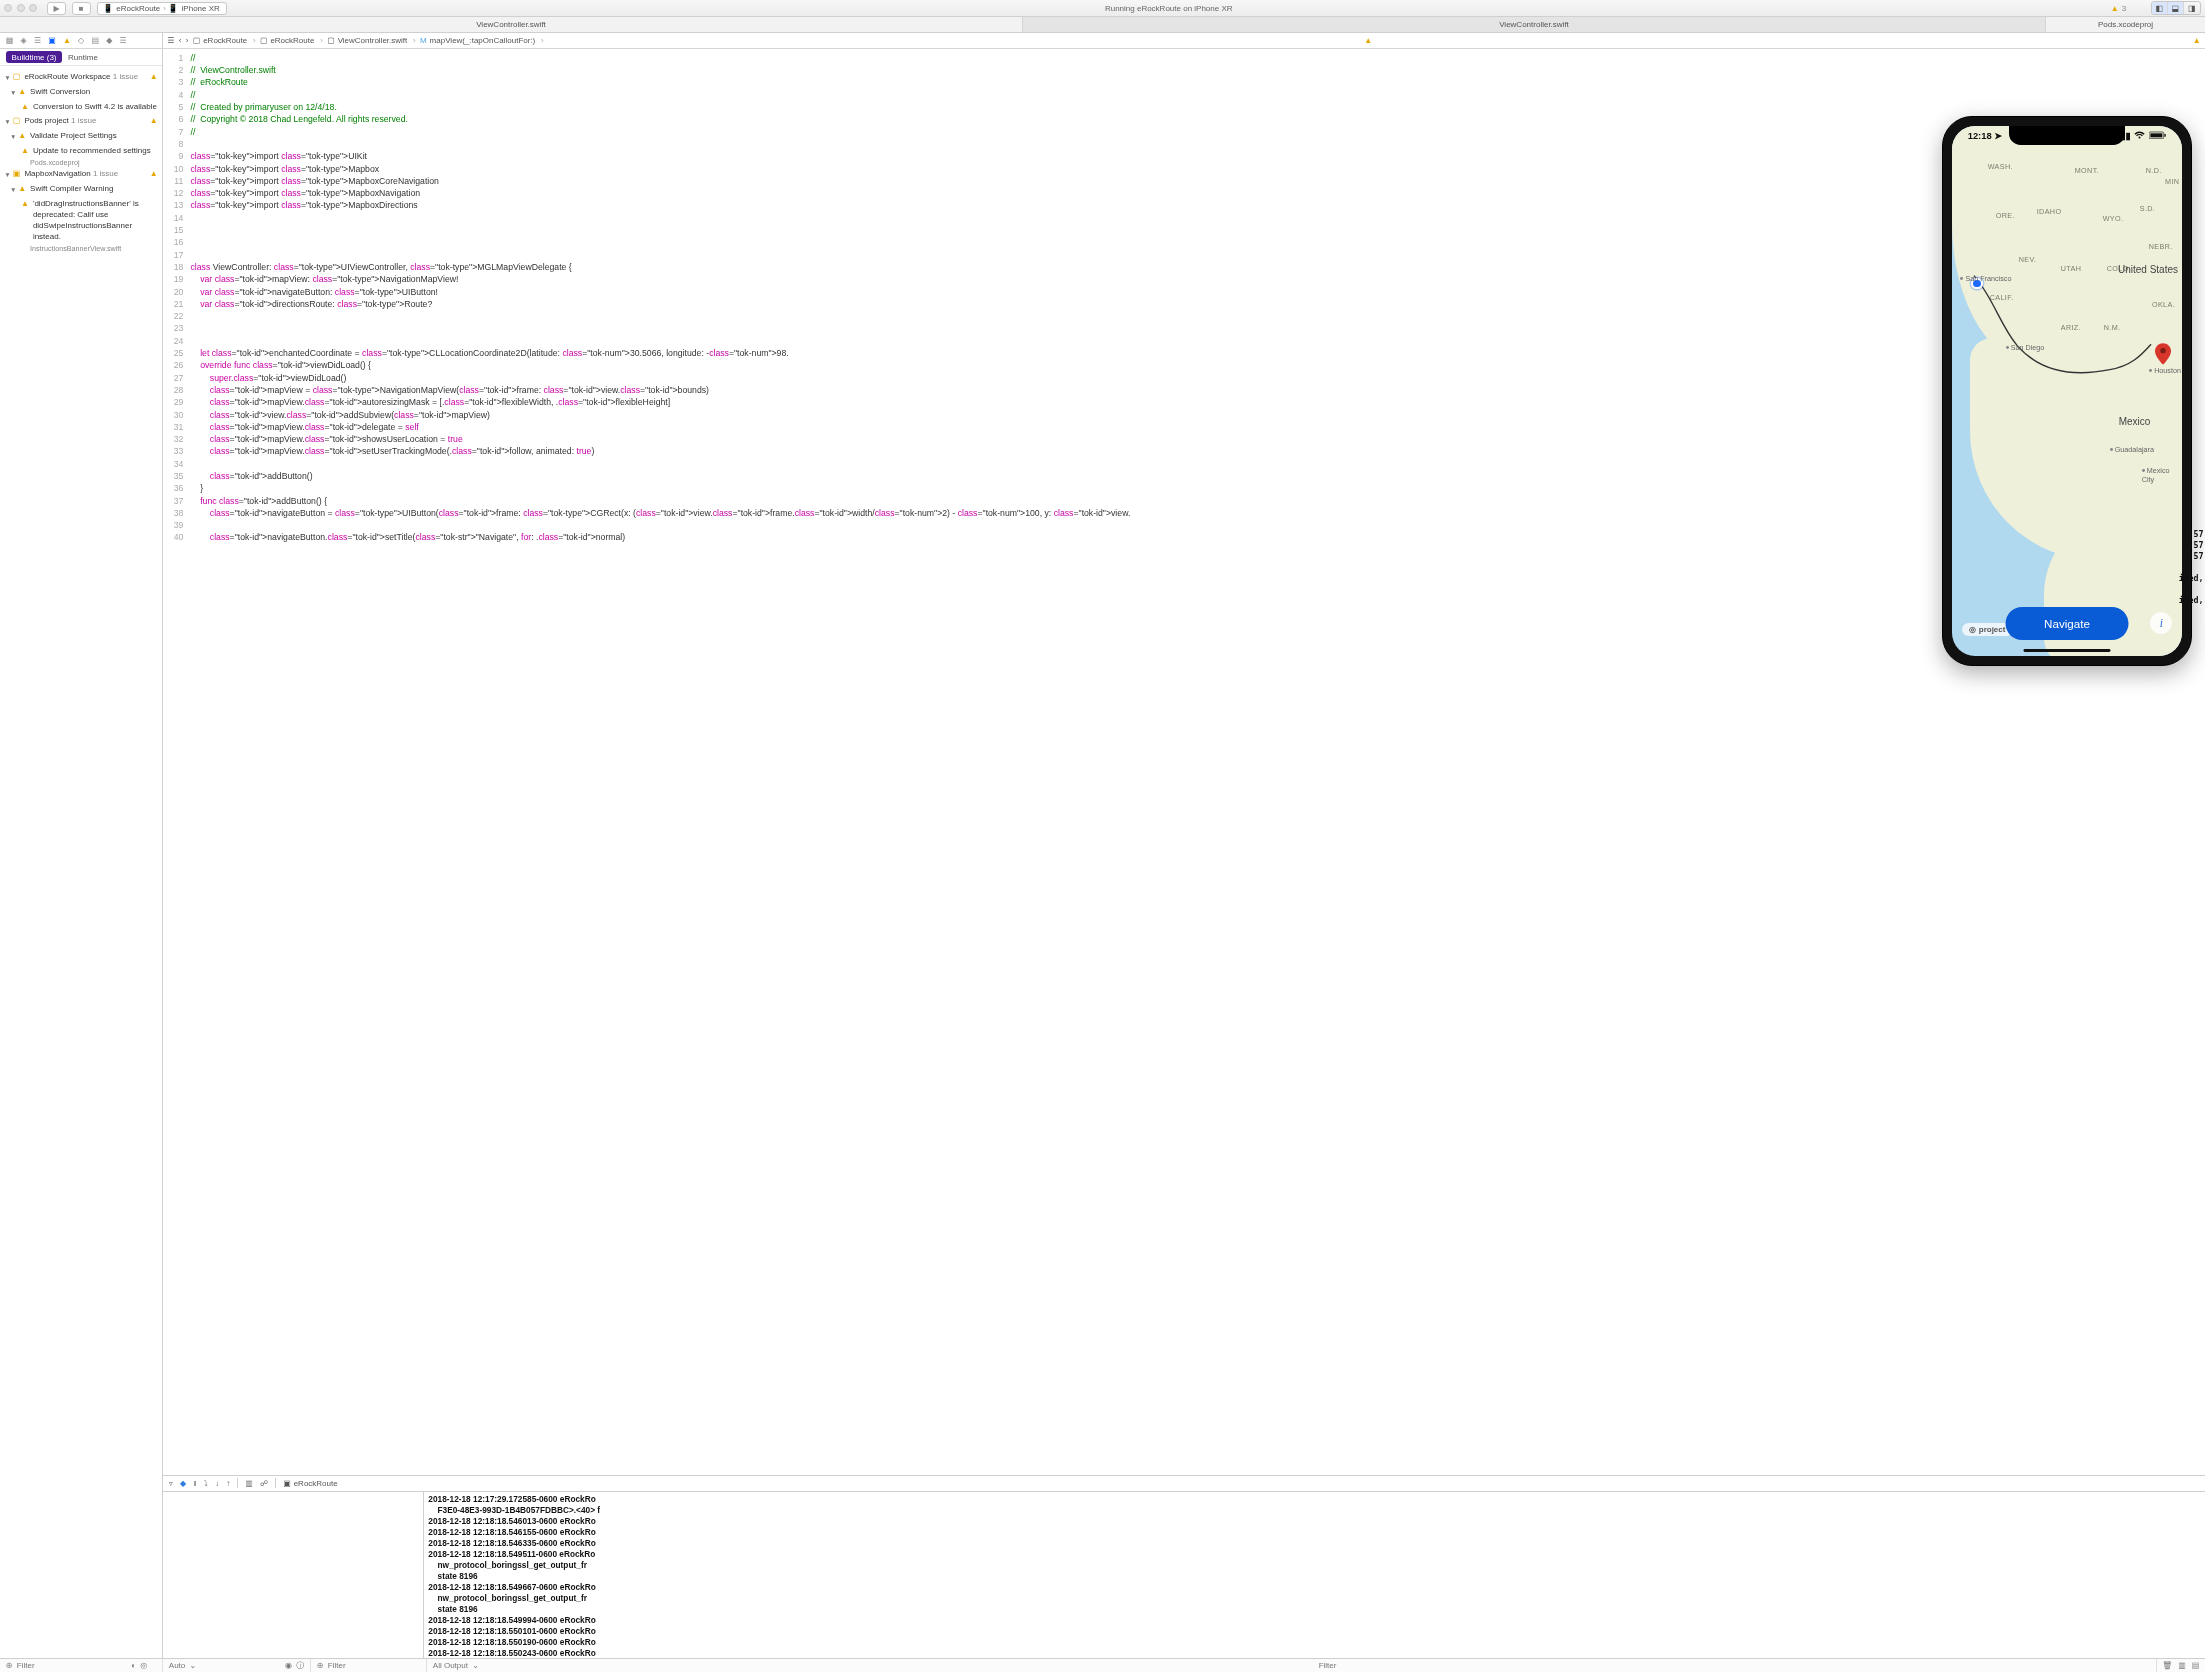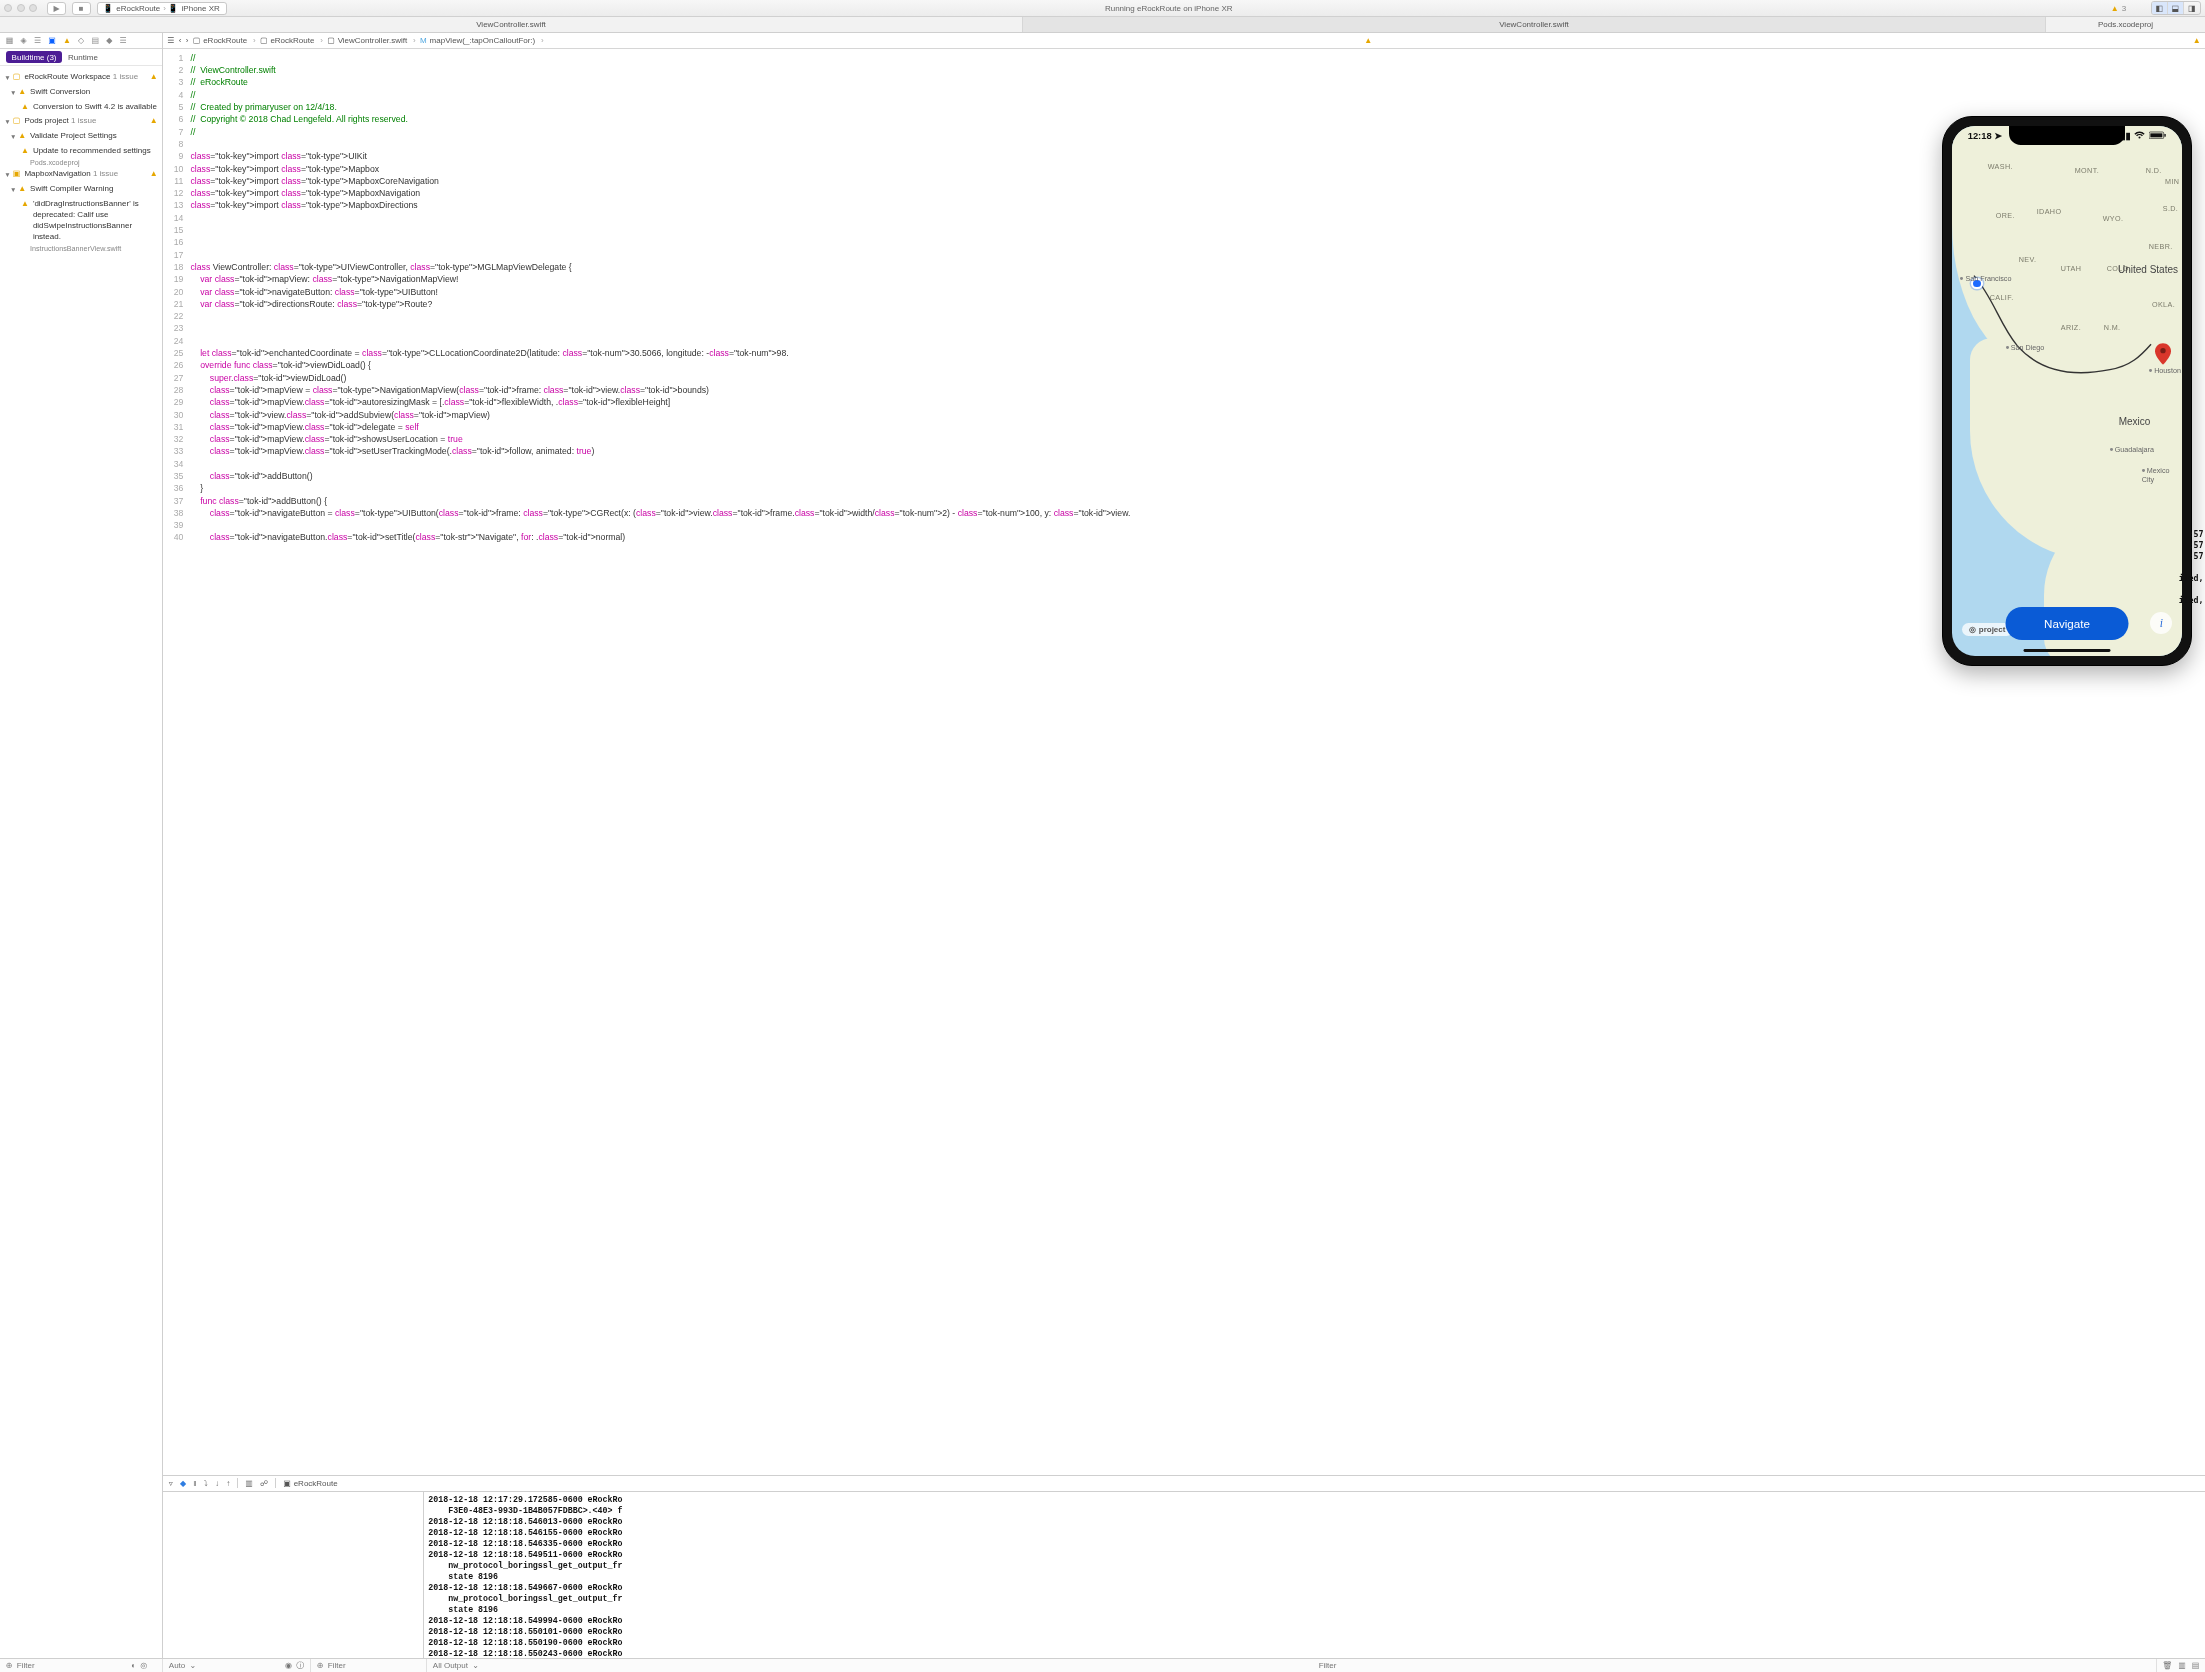--- a/index.html
+++ b/index.html
@@ -61,21 +61,21 @@
 
 .tok-comment { color:#008000; }
 .tok-key { color:#c800a4; }
 
 .debugbar { height:16px; border-top:0.7px solid #cfcfcf; display:flex; align-items:center; gap:7.2px; padding:0 5.8px; color:#6a6a6a; font-size:8px;}
 .debugbar .sep { width:0.7px; height:10px; background:#d0d0d0; }
 .debugbar .target { color:#555; display:flex; align-items:center; gap:2.9px;}
 
 .console { display:flex; border-top:0.7px solid #cfcfcf; height:167px; }
 .console .vars { flex:0 0 261px; border-right:0.7px solid #cfcfcf; }
-.console .out { flex:1; overflow:auto; font-family:Liberation Mono, monospace; font-size:8.3px; line-height:11px; padding:2.9px 4.3px; color:#111; font-weight:600; white-space:pre; }
+.console .out { flex:1; overflow:auto; font-family:Liberation Sans, sans-serif; font-size:8.3px; line-height:11px; padding:2.9px 4.3px; color:#111; font-weight:600; white-space:pre; }
 
 
 .bottom { position:absolute; left:0; right:0; bottom:0; height:14.5px; display:flex; border-top:0.7px solid #cfcfcf; background:#fbfbfb; font-size:8px; color:#777;}
 .bottom .seg { border-right:0.7px solid #e0e0e0; display:flex; align-items:center; padding:0 5.8px; gap:4.3px;}
 .bottom .seg input { border:none; outline:none; background:transparent; font-size:8px; color:#555; }
 .bottom .seg:nth-child(1){ width:163px; }
 .bottom .seg:nth-child(2){ width:148px; }
 .bottom .seg:nth-child(3){ width:116px; }
 .bottom .seg:nth-child(4){ flex:1; }
 .bottom .right { margin-left:auto; display:flex; align-items:center; gap:5.8px; padding:0 5.8px;}
@@ -447,21 +447,21 @@
 
       <div class="userloc"></div>
 
       <div class="label" style="left:36px; top:36px">Wash.</div>
       <div class="label" style="left:123px; top:40px">Mont.</div>
       <div class="label" style="left:194px; top:40px">N.D.</div>
       <div class="label" style="right:2.9px; top:51px">Min</div>
       <div class="label" style="left:44px; top:85px">Ore.</div>
       <div class="label" style="left:85px; top:81px">Idaho</div>
       <div class="label" style="left:151px; top:88px">Wyo.</div>
-      <div class="label" style="left:211px; top:78px">S.D.</div>
+      <div class="label" style="left:188px; top:78px">S.D.</div>
       <div class="label" style="left:197px; top:116px">Nebr.</div>
       <div class="label" style="left:67px; top:129px">Nev.</div>
       <div class="label" style="left:109px; top:138px">Utah</div>
       <div class="label" style="left:155px; top:138px">Colo.</div>
       <div class="label big" style="right:4.3px; top:138px">United States</div>
       <div class="label" style="left:38px; top:167px">Calif.</div>
       <div class="label" style="left:109px; top:197px">Ariz.</div>
       <div class="label" style="left:152px; top:197px">N.M.</div>
       <div class="label" style="right:7.2px; top:174px">Okla.</div>
       <div class="label big" style="left:167px; top:290px">Mexico</div>

